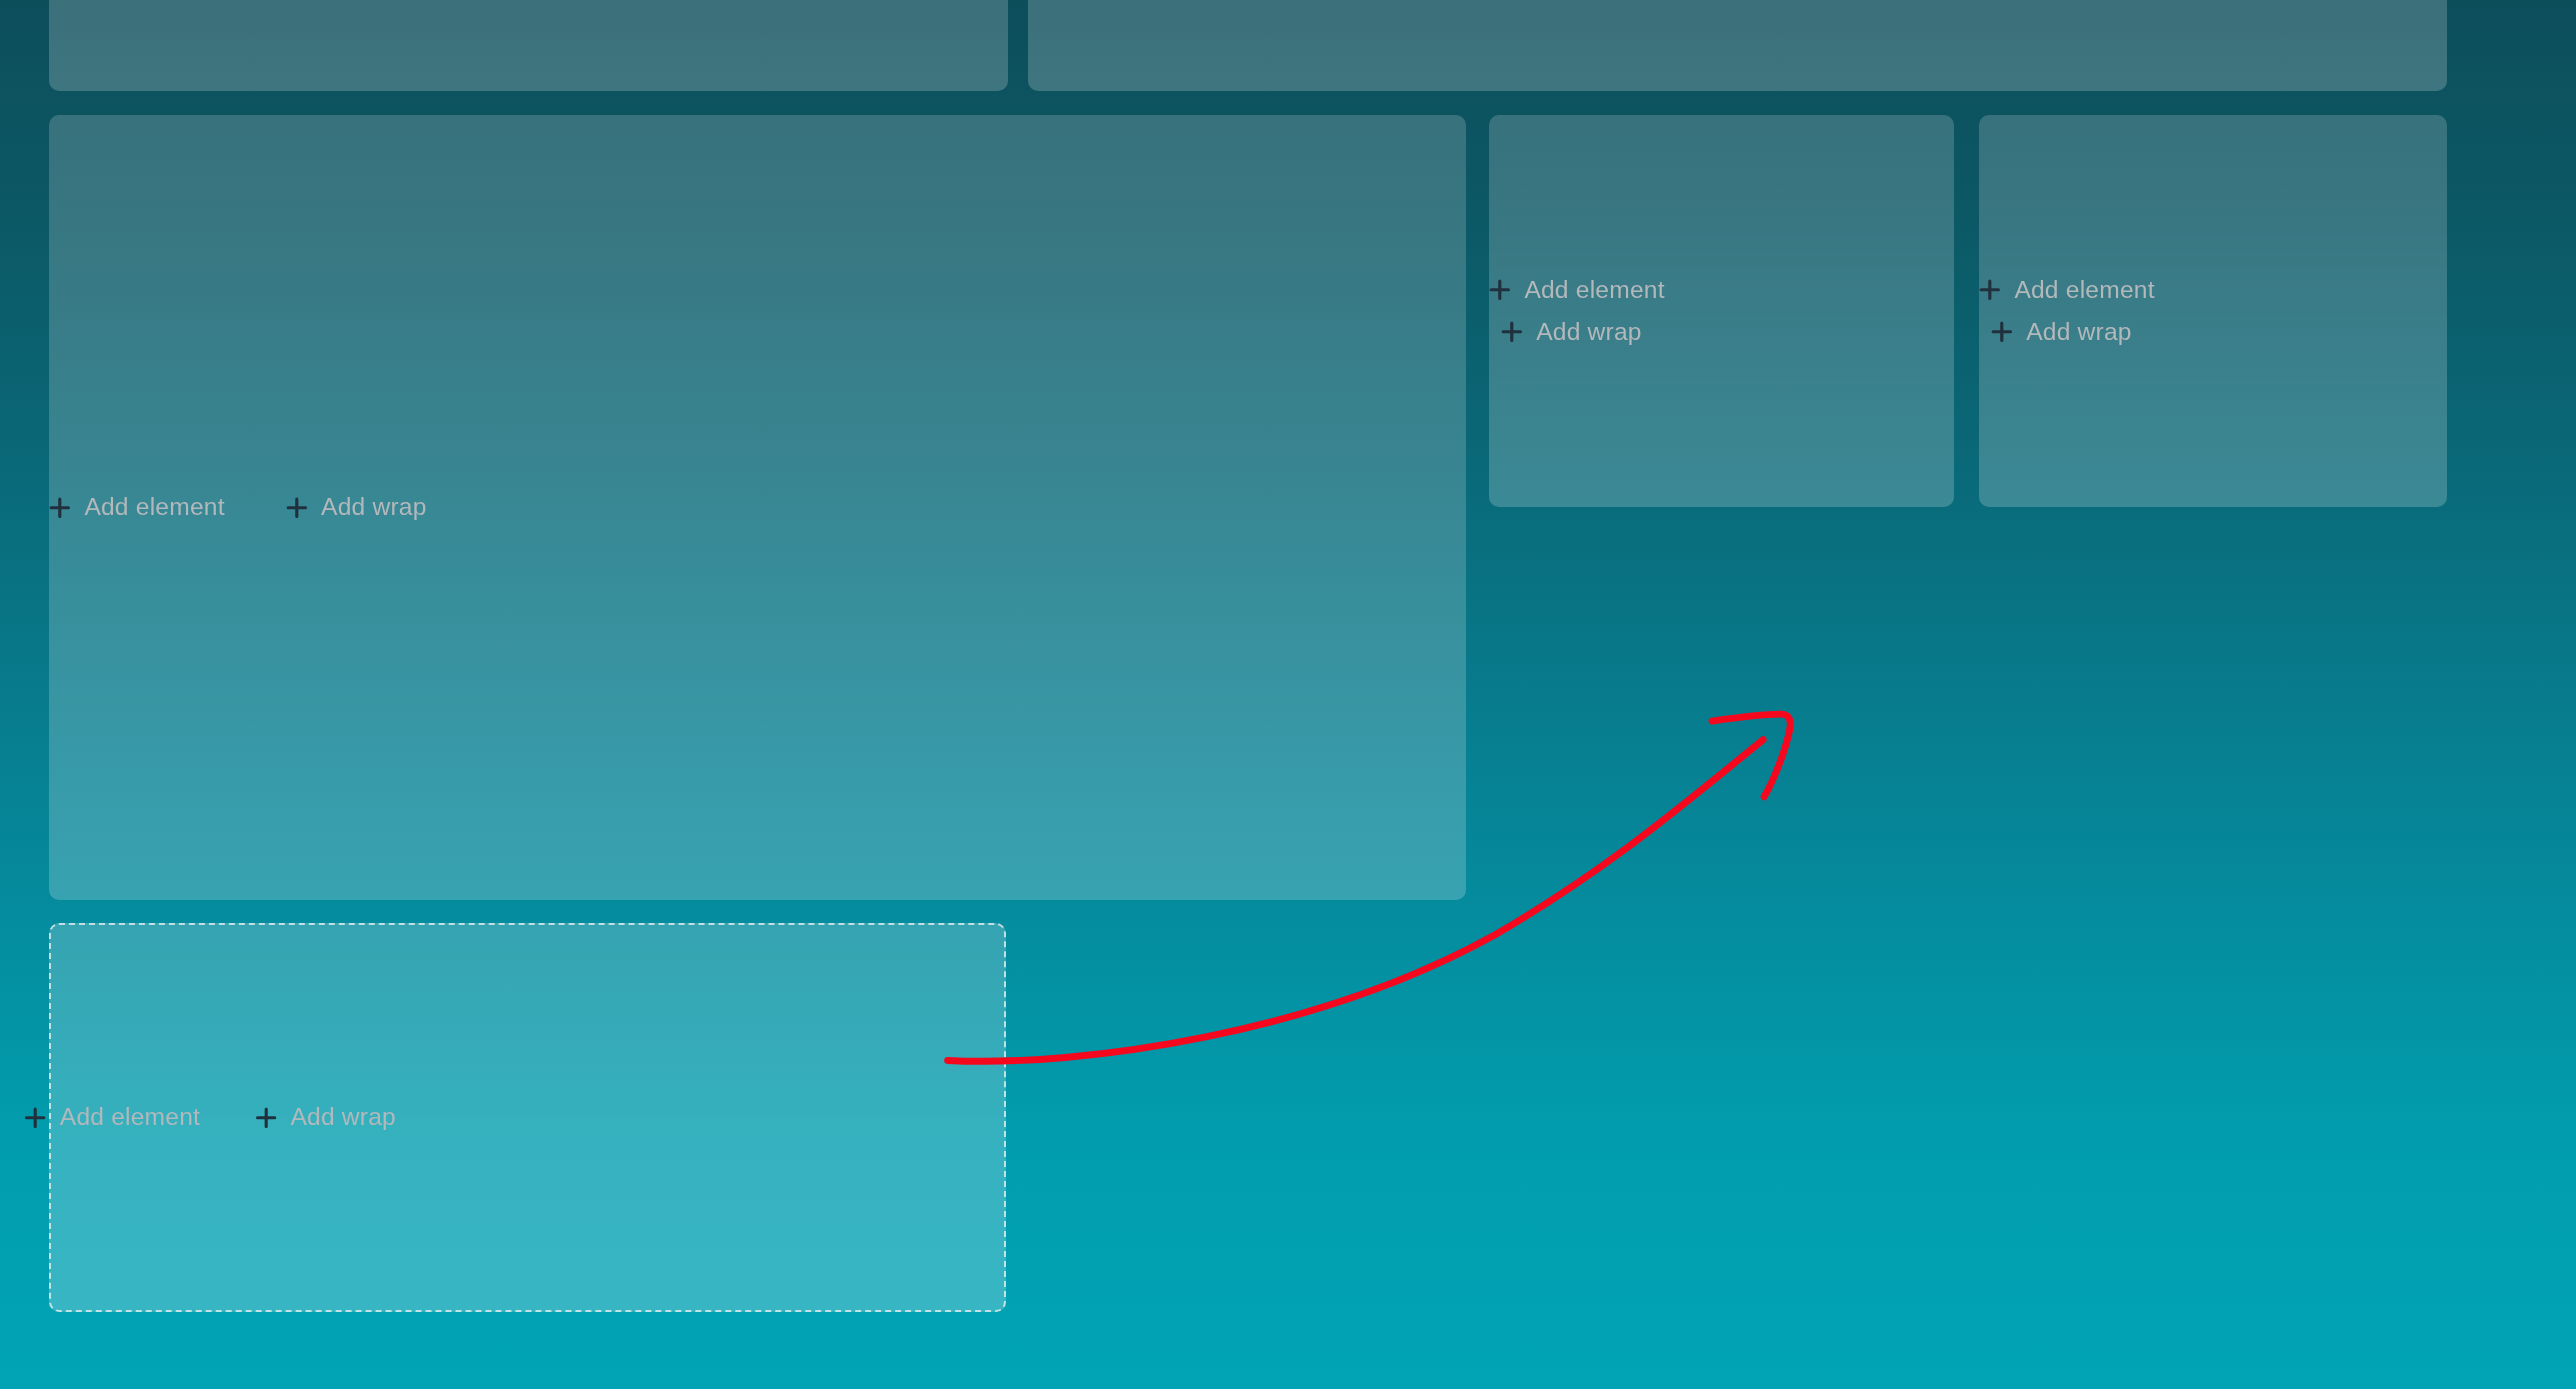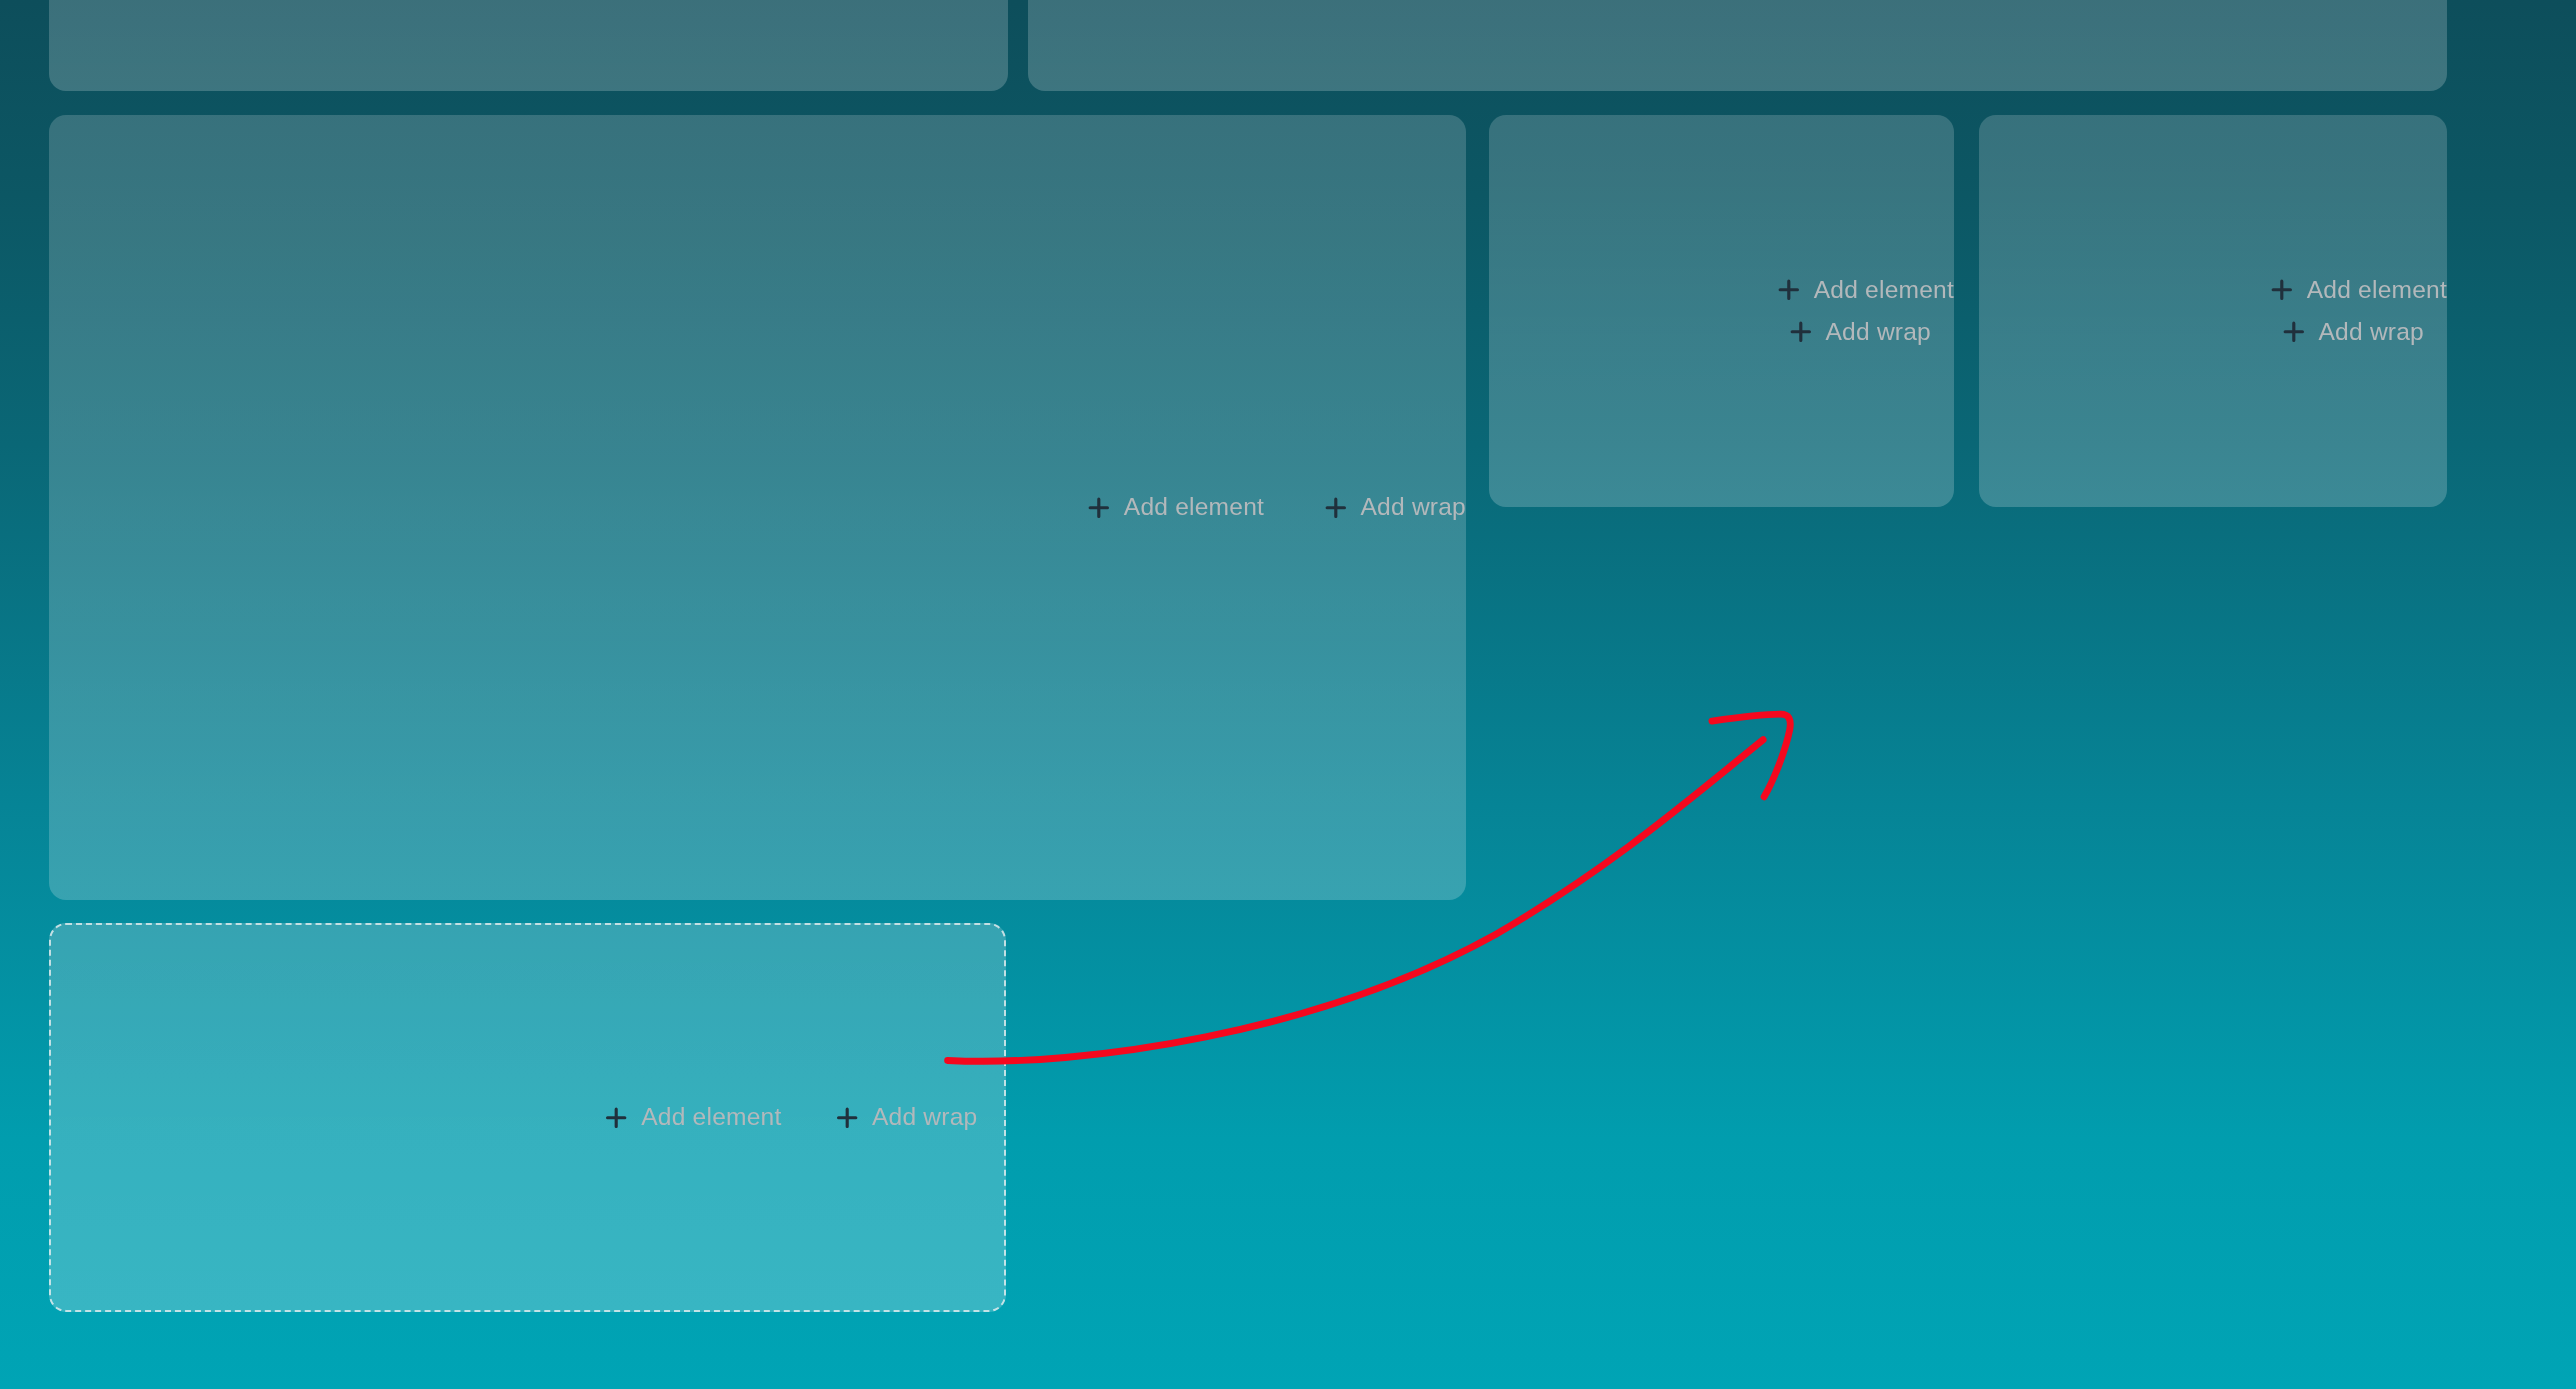--- a/index.html
+++ b/index.html
@@ -23,28 +23,27 @@
 
   
   .stage {
     position: absolute;
     inset: 0;
   }
 
   
   .card {
     position: absolute;
-    border-radius: 17px;
+    border-radius: 10px;
     background: linear-gradient(180deg,
         rgba(255,255,255,0.175) 0%,
         rgba(255,255,255,0.205) 100%);
     display: flex;
     align-items: center;
-    justify-content: flex-end;
-    padding-left: 47px;
+    justify-content: flex-start;
   }
   .card.dashed {
     border: 2px dashed rgba(236,240,241,0.78);
     background: linear-gradient(180deg,
         rgba(255,255,255,0.20) 0%,
         rgba(255,255,255,0.22) 100%);
   }
 
   
   .actions {

